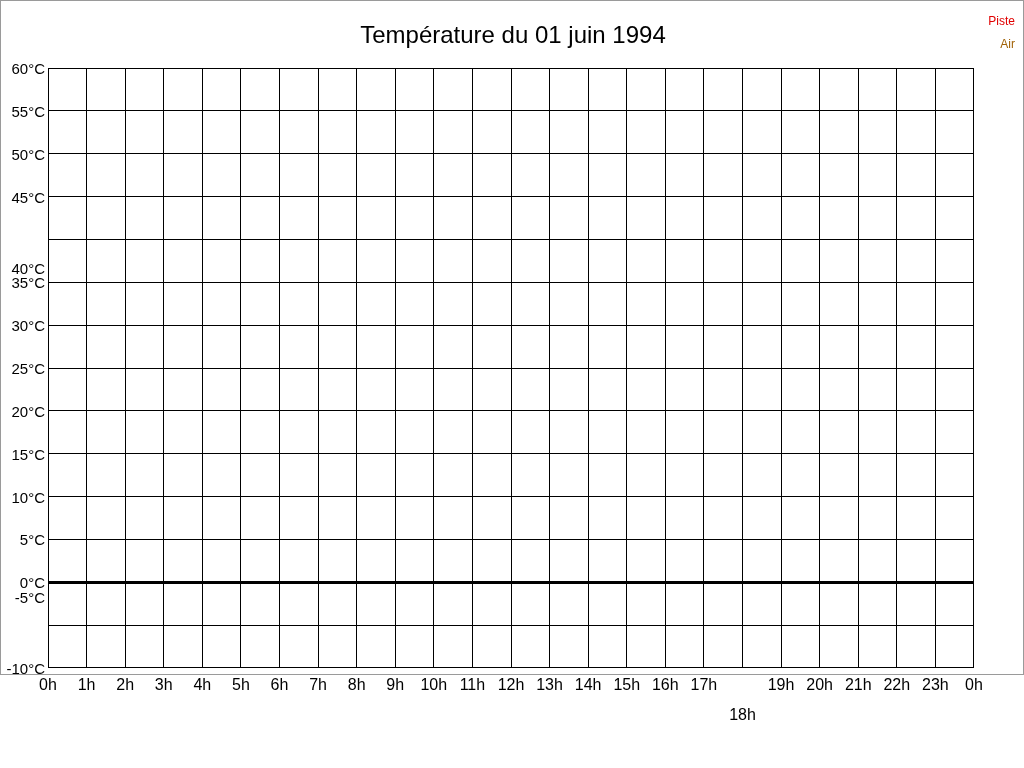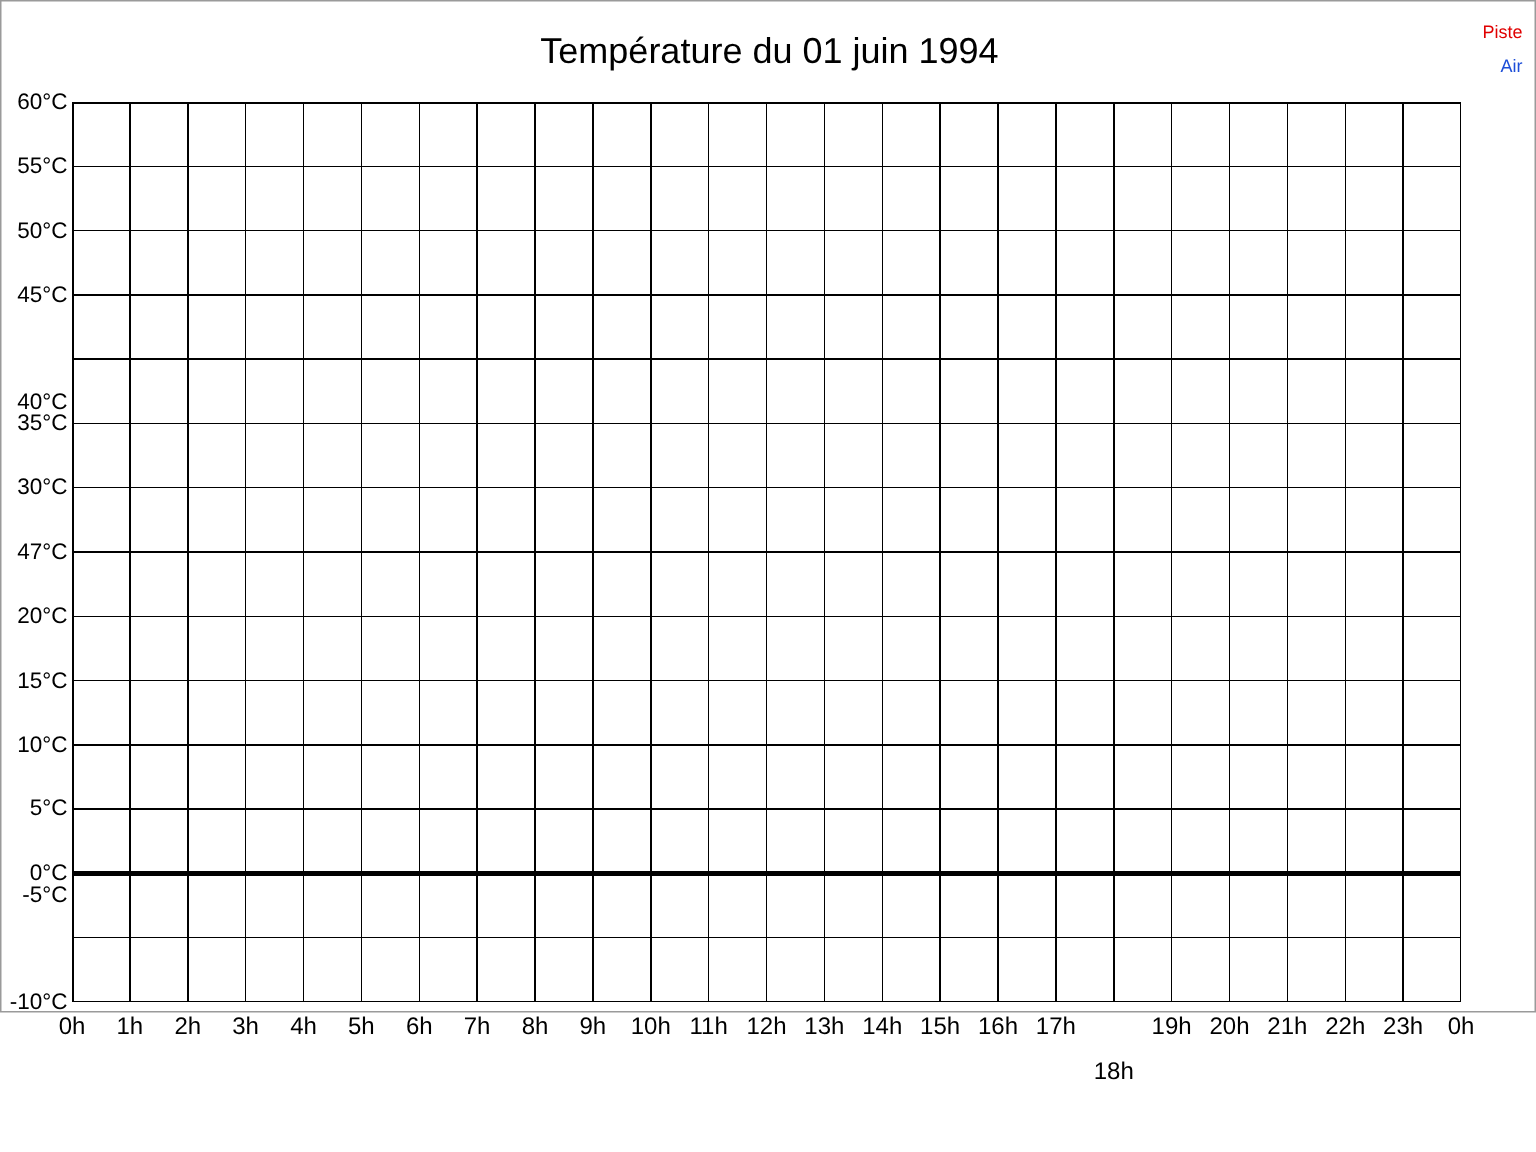--- a/index.html
+++ b/index.html
@@ -36,21 +36,21 @@
   }
   .legend {
     position: absolute;
     right: 8px;
     text-align: right;
     font-size: 12px;
     font-family: "Liberation Sans", sans-serif;
     line-height: 12px;
   }
   #legend-piste { top: 14px; color: #e00000; margin-left: 38px; }
-  #legend-air   { top: 37px; color: #1d4ed8; }
+  #legend-air   { top: 37px; color: #a16207; }
 
   
   #plot {
     position: absolute;
     left: 47px;
     top: 67px;
     width: 926px;
     height: 600px;
   }
   #plot-bg {
@@ -105,21 +105,21 @@
   <div class="legend" id="legend-air">Air</div>
 
   <div id="y-axis-labels">
       <div class="ytick-label" style="top: 600px;">-10°C</div>
       <div class="ytick-label" style="top: 529px;">-5°C</div>
       <div class="ytick-label" style="top: 514.286px;">0°C</div>
       <div class="ytick-label" style="top: 471.429px;">5°C</div>
       <div class="ytick-label" style="top: 428.571px; text-align: right;">10°C</div>
       <div class="ytick-label" style="top: 385.714px;">15°C</div>
       <div class="ytick-label" style="top: 342.857px;">20°C</div>
-      <div class="ytick-label" style="top: 300px;">47°C</div>
+      <div class="ytick-label" style="top: 300px;">25°C</div>
       <div class="ytick-label" style="top: 257.143px;">30°C</div>
       <div class="ytick-label" style="top: 214.286px;">35°C</div>
       <div class="ytick-label" style="top: 171.429px; margin-top: 29px;">40°C</div>
       <div class="ytick-label" style="top: 128.571px;">45°C</div>
       <div class="ytick-label" style="top: 85.7143px;">50°C</div>
       <div class="ytick-label" style="top: 42.8571px;">55°C</div>
       <div class="ytick-label" style="top: 0px;">60°C</div>
     </div>
   <div id="x-axis-labels">
       <div class="xtick-label" style="left: 0px;">0h</div>

